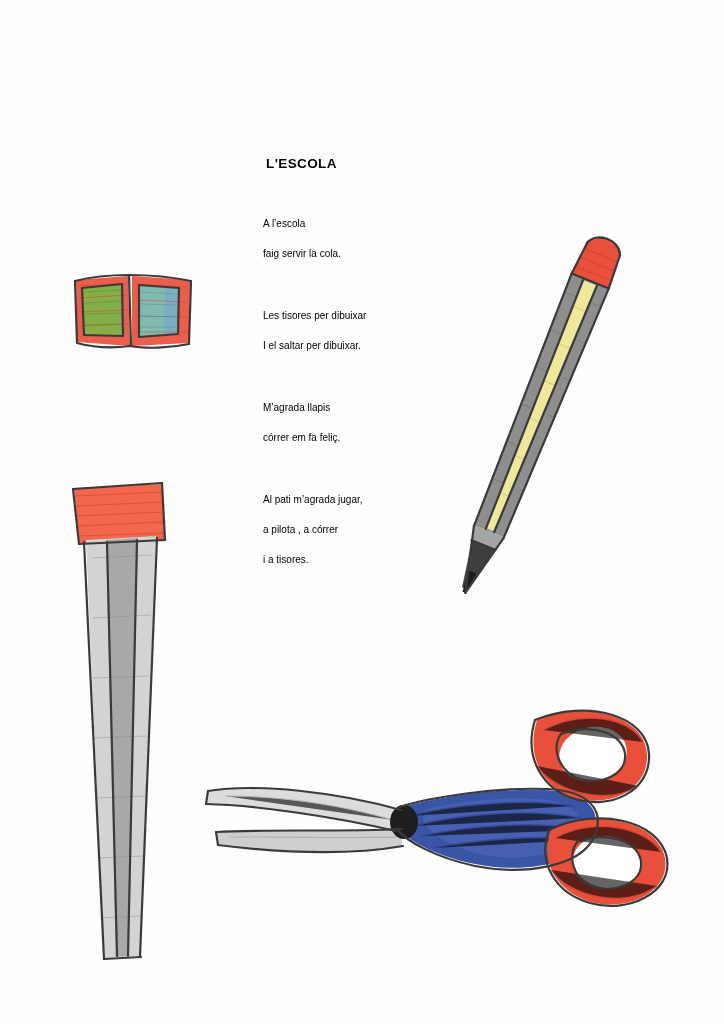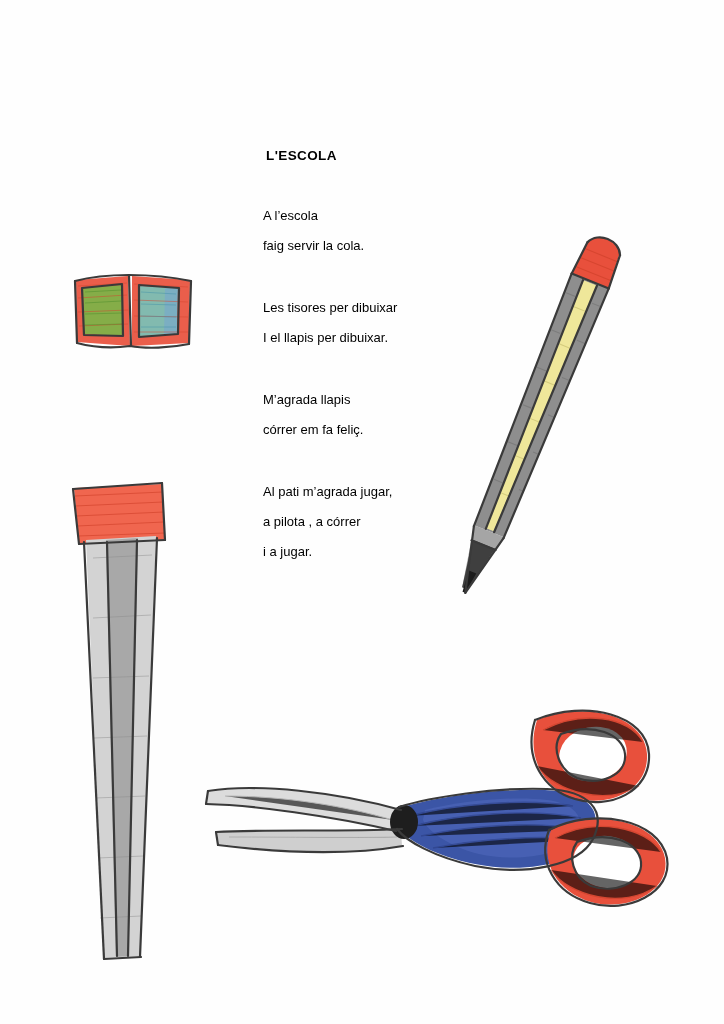--- a/index.html
+++ b/index.html
@@ -19,37 +19,37 @@
   .page {
     position: absolute;
     inset: 0;
     background: #fefefe;
   }
 
   
   .poem {
     position: absolute;
     left: 263px;
-    top: 148px;
+    top: 156px;
     width: 230px;
   }
   .poem-title {
     font-size: 13.5px;
     font-weight: bold;
     letter-spacing: 0.4px;
     margin: 0 0 38px 3px;
   }
   .stanza {
     margin: 0 0 32px 0;
   }
   .stanza:last-child {
     margin-bottom: 11px;
   }
   .line {
-    font-size: 13px;
+    font-size: 10px;
     line-height: 30px;
     white-space: pre;
   }
 
   
   .drawing { position: absolute; }
 
   
   .book { left: 70px; top: 272px; width: 130px; height: 82px; }
 
@@ -80,32 +80,32 @@
   <div class="poem">
     <h1 class="poem-title">L'ESCOLA</h1>
 
     <div class="stanza">
       <div class="line">A l’escola</div>
       <div class="line">faig servir la cola.</div>
     </div>
 
     <div class="stanza">
       <div class="line">Les tisores per dibuixar</div>
-      <div class="line">I el llapis per dibuixar.</div>
+      <div class="line">I el saltar per dibuixar.</div>
     </div>
 
     <div class="stanza">
       <div class="line">M’agrada llapis</div>
       <div class="line">córrer em fa feliç.</div>
     </div>
 
     <div class="stanza">
       <div class="line">Al pati m’agrada jugar,</div>
       <div class="line">a pilota , a córrer</div>
-      <div class="line">i a jugar.</div>
+      <div class="line">i a tisores.</div>
     </div>
   </div>
 
   <div class="drawing book">
     <svg width="130" height="82" viewBox="0 0 130 82" aria-hidden="true">
 
       <path d="M6 8 L58 4 L60 74 L7 70 Z" fill="#e8503c" opacity="0.92"></path>
       <path d="M62 4 L120 8 L119 71 L62 74 Z" fill="#e8503c" opacity="0.92"></path>
 
       <path d="M13 16 L52 13 L53 64 L14 62 Z" fill="#7ab648" opacity="0.9"></path>

